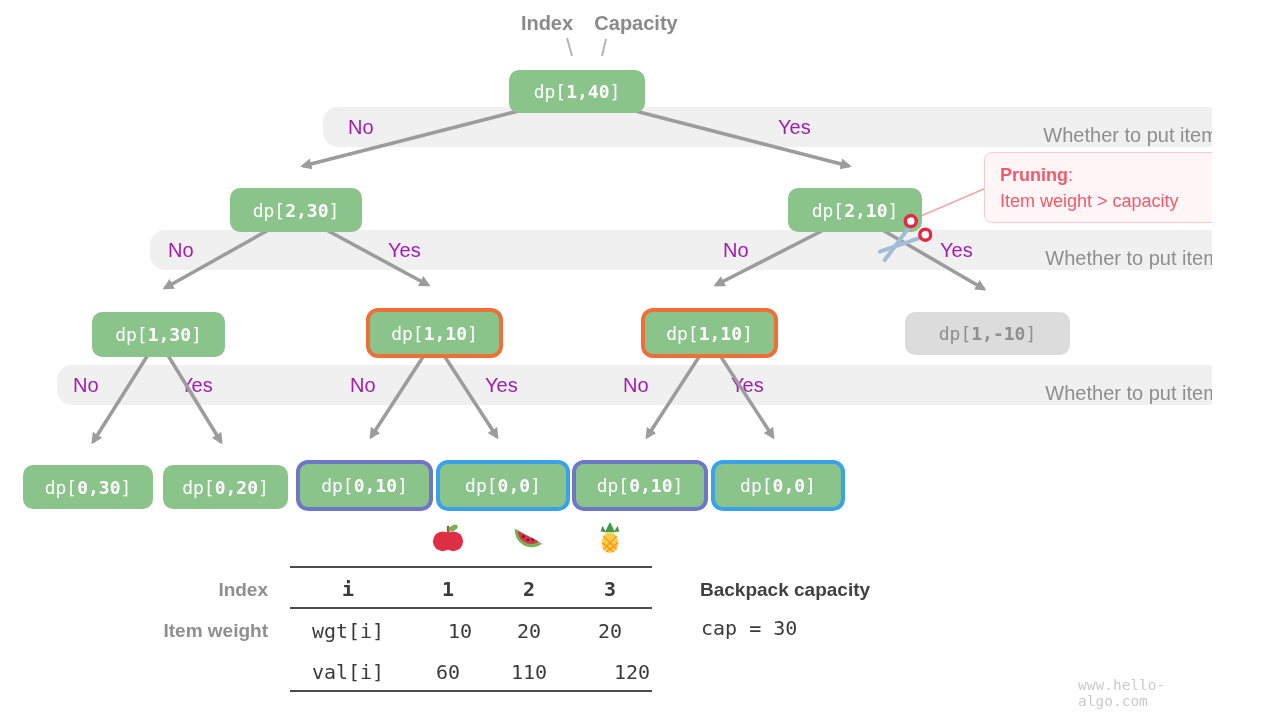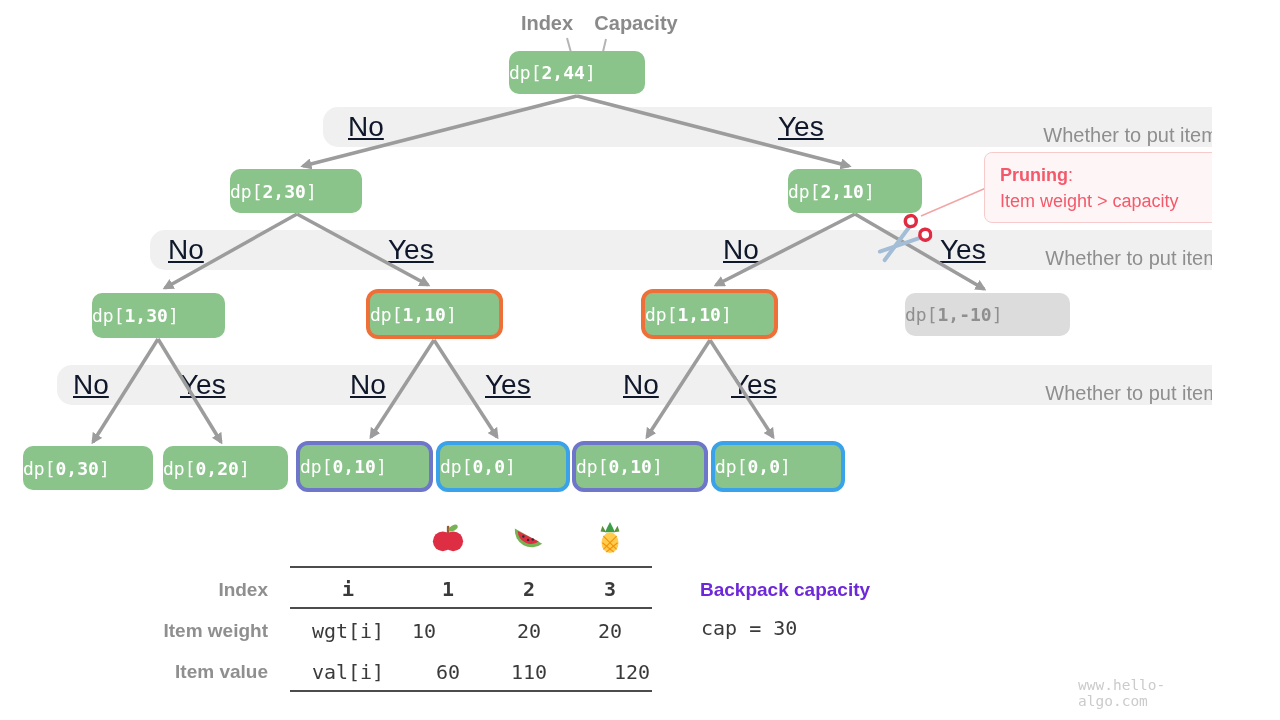--- a/index.html
+++ b/index.html
@@ -6,25 +6,25 @@
   body{font-family:"Liberation Sans",sans-serif;background:#fff;}
   #canvas{position:relative;width:1212px;height:720px;background:#ffffff;overflow:hidden;}
 
   .overlay{position:absolute;left:0;top:0;z-index:2;pointer-events:none;}
 
   .toplabel{position:absolute;z-index:3;font-weight:bold;font-size:20px;color:#8a8a8a;text-align:center;}
 
   .band{position:absolute;z-index:1;background:#f0f0f0;border-radius:15px;display:flex;align-items:flex-end;
         justify-content:flex-end;padding-right:16px;box-sizing:border-box;font-size:20px;color:#8e8e8e;}
   .band .item-num{font-weight:bold;color:#767676;margin-left:6px;}
-  .band-label{position:absolute;z-index:2;font-size:28px;color:#0f172a;line-height:24px;text-decoration:underline;}
-
-  .node{position:absolute;z-index:3;display:flex;align-items:center;justify-content:flex-start;
+  .band-label{position:absolute;z-index:2;font-size:20px;color:#a21caf;line-height:24px;}
+
+  .node{position:absolute;z-index:3;display:flex;align-items:center;justify-content:center;
         background:#8bc48b;border-radius:10px;font-family:"DejaVu Sans Mono",monospace;
-        font-size:18px;color:#ffffff;box-sizing:border-box;}
+        font-size:18px;color:#ffffff;box-sizing:border-box;margin-top:19px;}
   .node .num{font-weight:bold;}
   .node.orange{border:4px solid #ee7038;border-radius:12px;}
   .node.purple{border:4px solid #6d76c9;border-radius:12px;}
   .node.blue{border:4px solid #3aa2e9;border-radius:12px;}
   .node.gray{background:#dcdcdc;color:#8f8f8f;}
 
   .n0{left:509px;top:51px;width:136px;height:43px;}
   .n1{left:230px;top:169px;width:132px;height:44px;}
   .n2{left:788px;top:169px;width:134px;height:44px;}
   .n3{left:92px;top:293px;width:133px;height:45px;}
@@ -45,21 +45,21 @@
 
   .scissors{position:absolute;z-index:4;left:874px;top:202px;}
 
   .tbl-rule{position:absolute;z-index:3;height:2px;background:#4c4c4c;left:290px;width:362px;}
   .row-label{position:absolute;z-index:3;font-weight:bold;font-size:19px;color:#8f8f8f;width:168px;text-align:right;}
   .cell{position:absolute;z-index:3;width:80px;text-align:center;font-family:"DejaVu Sans Mono",monospace;
         font-size:20px;color:#3a3a3a;}
   .cell.bold{font-weight:bold;}
   .fruit{position:absolute;z-index:3;}
 
-  .cap-label{position:absolute;z-index:3;left:700px;top:579px;font-weight:bold;font-size:19px;color:#6d28d9;}
+  .cap-label{position:absolute;z-index:3;left:700px;top:579px;font-weight:bold;font-size:19px;color:#404040;}
   .cap-value{position:absolute;z-index:3;left:701px;top:616px;font-family:"DejaVu Sans Mono",monospace;
              font-size:20px;color:#3a3a3a;}
   .watermark{position:absolute;z-index:3;left:1078px;top:677px;font-family:"DejaVu Sans Mono",monospace;
              font-size:14.5px;color:#cbcbcb;}
 </style>
 </head>
 <body>
 
 <div id="canvas">
 
@@ -116,21 +116,21 @@
     </g>
     <g stroke="#b5b5b5" stroke-width="2" fill="none">
       <line x1="567" y1="38" x2="572" y2="56"></line>
       <line x1="606" y1="39" x2="602" y2="56"></line>
     </g>
     <line x1="921" y1="216" x2="986" y2="188" stroke="#f2a5a5" stroke-width="1.5"></line>
   </svg>
 
   <div class="node n0">
     <span>dp[</span>
-      <span class="num">2,44</span>
+      <span class="num">1,40</span>
       <span>]</span>
   </div>
   <div class="node n1">
     <span>dp[</span>
       <span class="num">2,30</span>
       <span>]</span>
   </div>
   <div class="node n2">
     <span>dp[</span>
       <span class="num">2,10</span>
@@ -224,29 +224,28 @@
         <line x1="26" y1="23" x2="14" y2="33"></line>
     </g>
   </svg>
 
   <div class="tbl-rule" style="top:566px;"></div>
   <div class="tbl-rule" style="top:607px;"></div>
   <div class="tbl-rule" style="top:690px;"></div>
 
   <div class="row-label" style="left:100px;top:579px;">Index</div>
   <div class="row-label" style="left:100px;top:620px;">Item weight</div>
-  <div class="row-label" style="left:100px;top:661px;">Item value</div>
 
   <div class="cell bold" style="left:308px;top:577px;">i</div>
   <div class="cell bold" style="left:408px;top:577px;">1</div>
   <div class="cell bold" style="left:489px;top:577px;">2</div>
   <div class="cell bold" style="left:570px;top:577px;">3</div>
 
   <div class="cell" style="left:308px;top:619px;">wgt[i]</div>
-  <div class="cell" style="left:384px;top:619px;">10</div>
+  <div class="cell" style="left:420px;top:619px;">10</div>
   <div class="cell" style="left:489px;top:619px;">20</div>
   <div class="cell" style="left:570px;top:619px;">20</div>
 
   <div class="cell" style="left:308px;top:660px;">val[i]</div>
   <div class="cell" style="left:408px;top:660px;">60</div>
   <div class="cell" style="left:489px;top:660px;">110</div>
   <div class="cell" style="left:570px;top:660px;text-align:right;">120</div>
 
   <div class="cap-label">Backpack capacity</div>
   <div class="cap-value">cap = 30</div>

